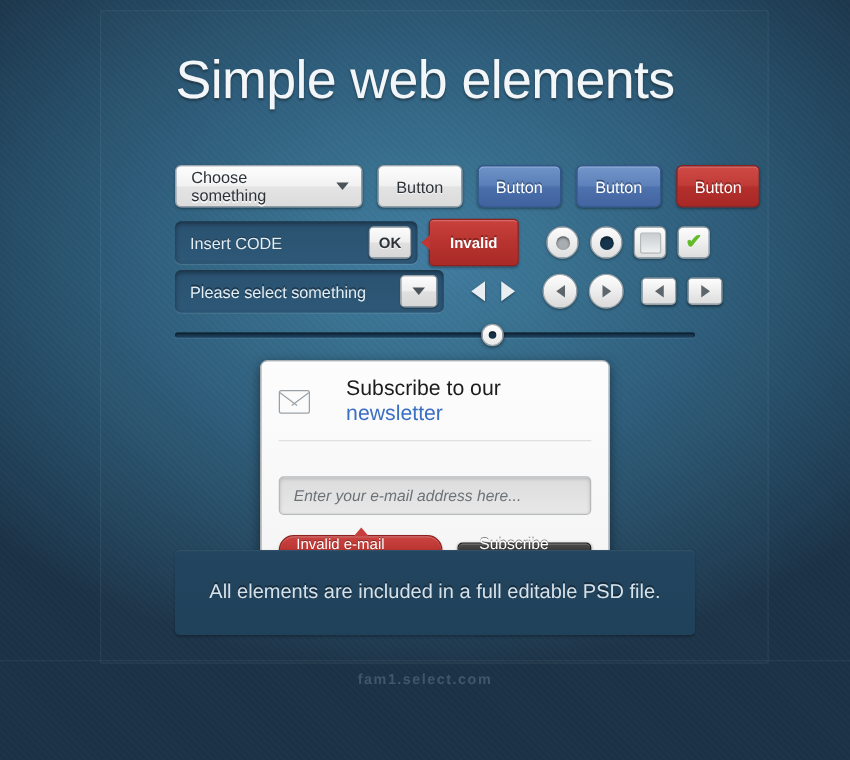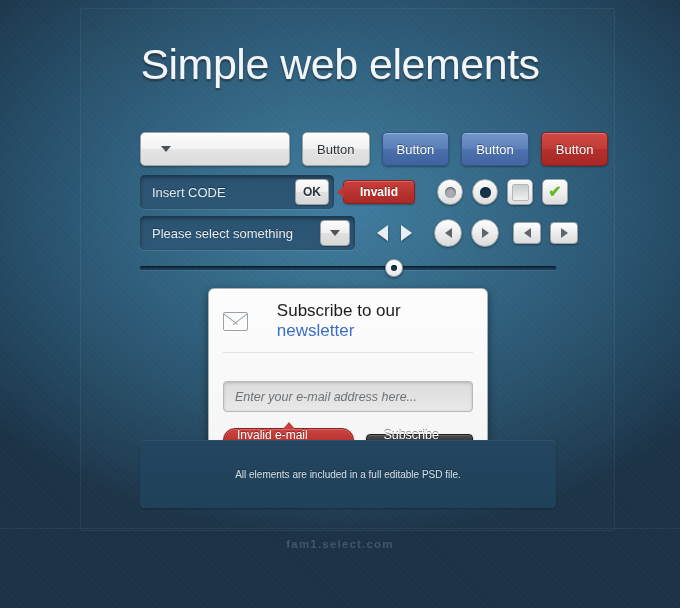--- a/index.html
+++ b/index.html
@@ -165,21 +165,21 @@
     display: flex; align-items: center; justify-content: center;
     text-shadow: 0 1px 0 rgba(255,255,255,0.85);
     box-shadow: 0 1px 1px rgba(0,0,0,0.3), inset 0 1px 0 #ffffff;
     cursor: pointer;
   }
 
   
   .invalid-badge {
     position: relative;
     margin-left: 9px;
-    height: 24px;
+    height: 38px;
     padding: 0 16px;
     border-radius: 4px;
     background: linear-gradient(to bottom, #c9413d 0%, #b8332f 50%, #a92a27 100%);
     border: 1px solid #8d201e;
     color: #ffffff;
     font-size: 12px;
     font-weight: bold;
     display: flex; align-items: center; justify-content: center;
     text-shadow: 0 -1px 0 rgba(0,0,0,0.35);
     box-shadow: 0 1px 2px rgba(0,0,0,0.3), inset 0 1px 0 rgba(255,255,255,0.22);
@@ -387,21 +387,21 @@
 
   
   #footer-note {
     position: absolute;
     left: 140px; top: 440px;
     width: 416px; height: 68px;
     border-radius: 4px;
     background: linear-gradient(to bottom, #24455f 0%, #20415a 100%);
     box-shadow: inset 0 1px 0 rgba(255,255,255,0.06), 0 1px 2px rgba(0,0,0,0.25);
     display: flex; align-items: center; justify-content: center;
-    font-size: 10px;
+    font-size: 16px;
     color: #d6e2ea;
     text-shadow: 0 -1px 0 rgba(0,0,0,0.4);
   }
 
   #hr-line {
     position: absolute;
     left: 0; right: 0; top: 528px;
     height: 1px;
     background: rgba(255,255,255,0.05);
   }
@@ -421,20 +421,21 @@
 <div id="stage"></div>
 <div id="inner-panel"></div>
 
 <div id="content">
 
   <h1 id="title">Simple web elements</h1>
 
   <div class="row" style="top:132px;">
 
     <div class="light-dropdown">
+      <span>Choose something</span>
       <span class="caret-down"></span>
     </div>
 
     <div class="btn btn-light" style="margin-left:12px;">
       <span>Button</span>
     </div>
 
     <div class="btn btn-blue" style="margin-left:12px;">
       <span>Button</span>
     </div>

